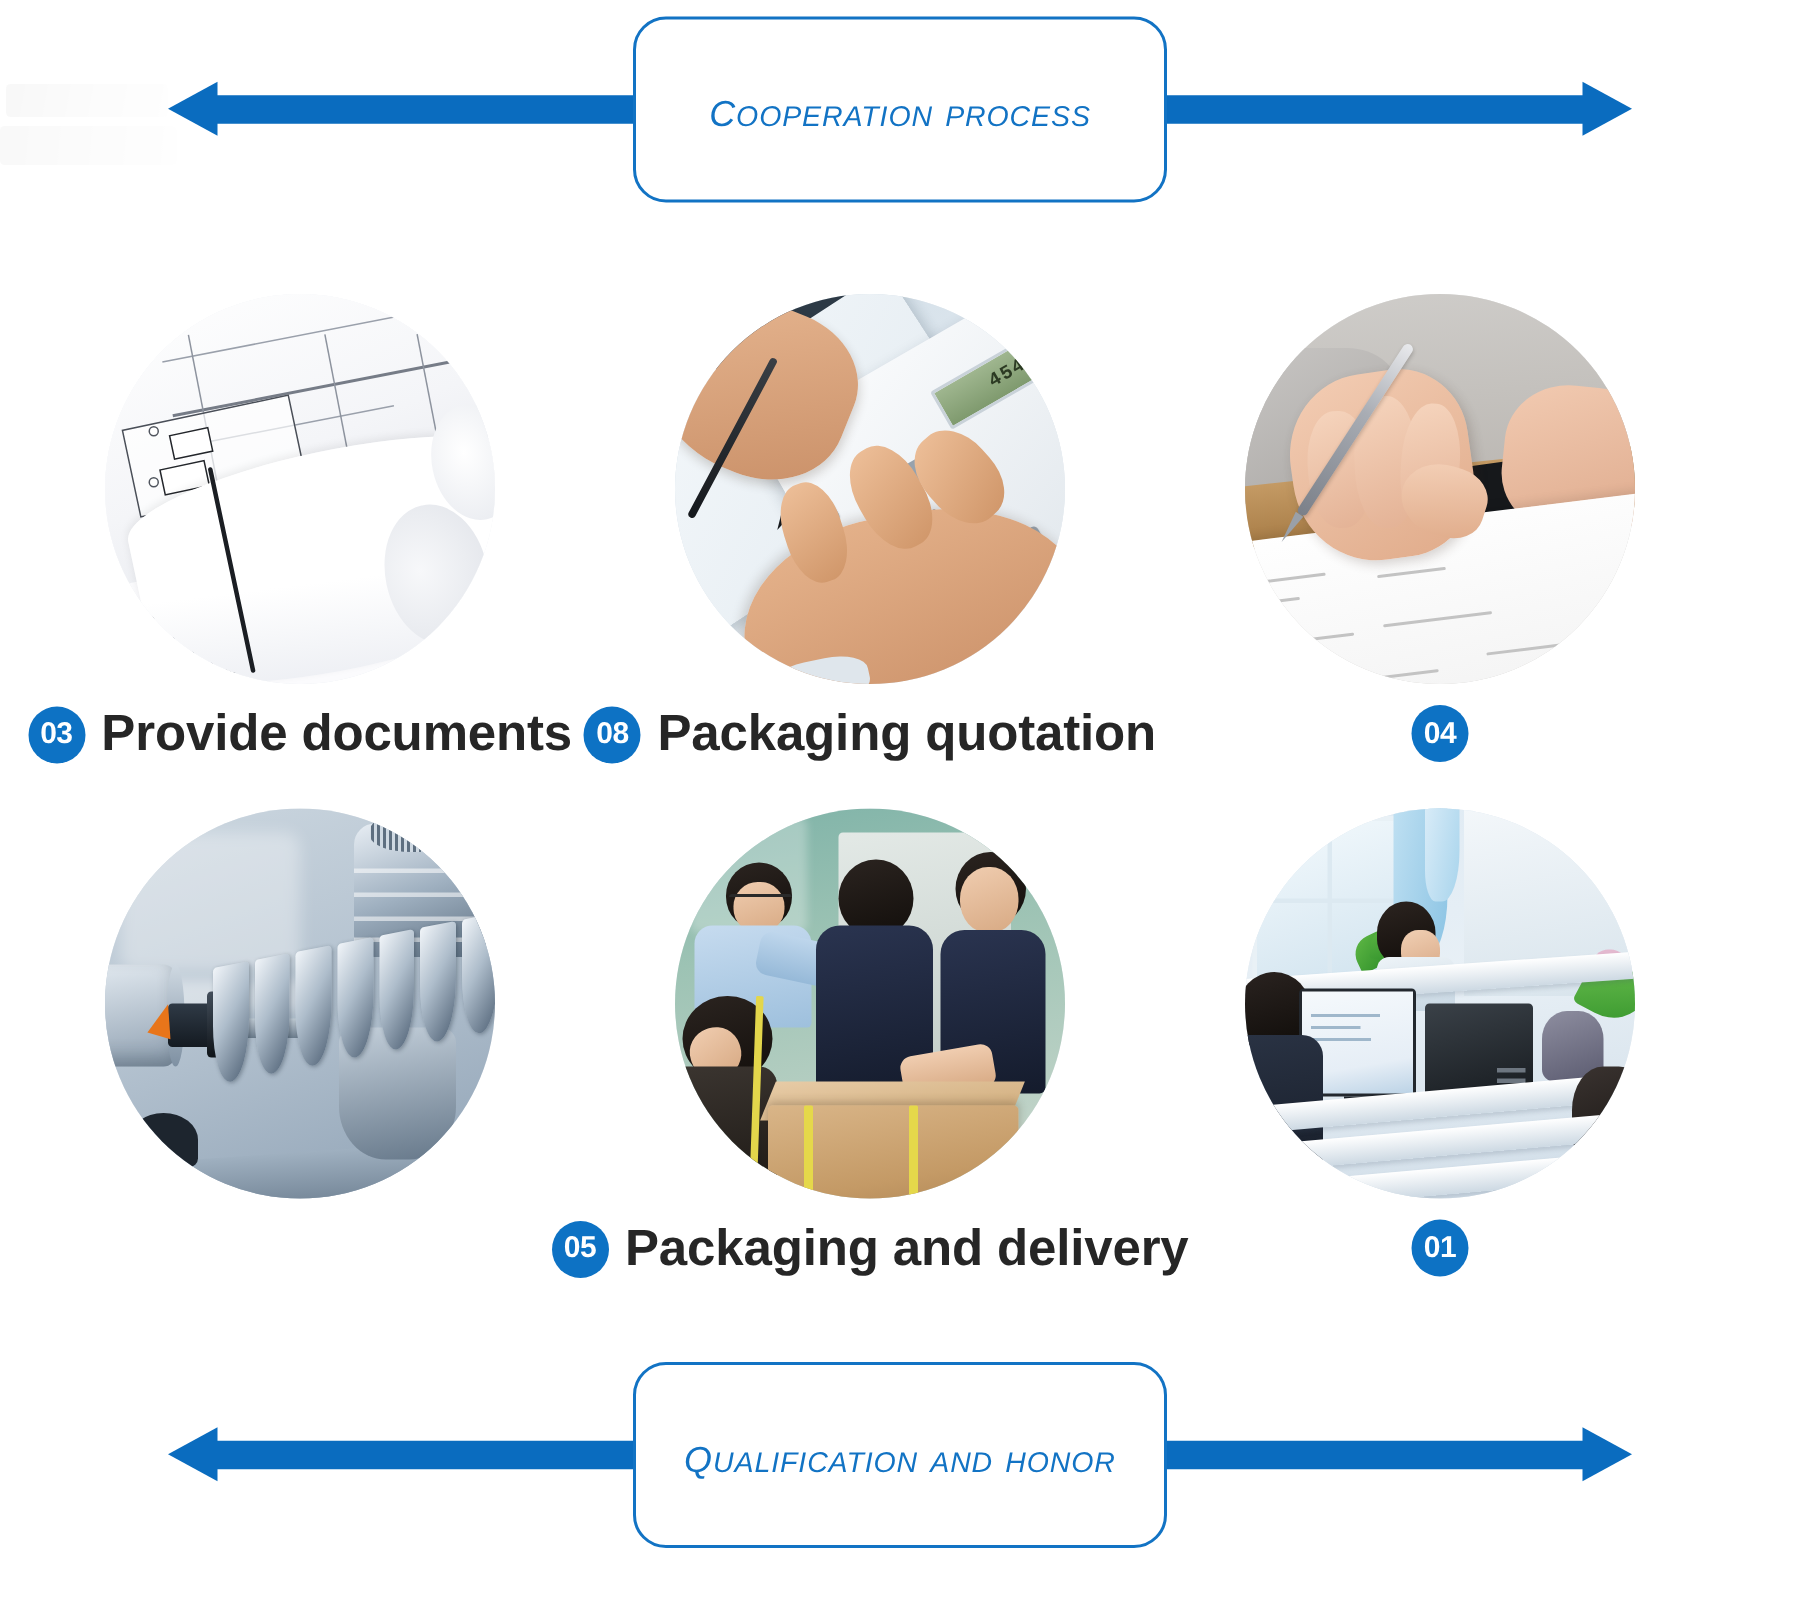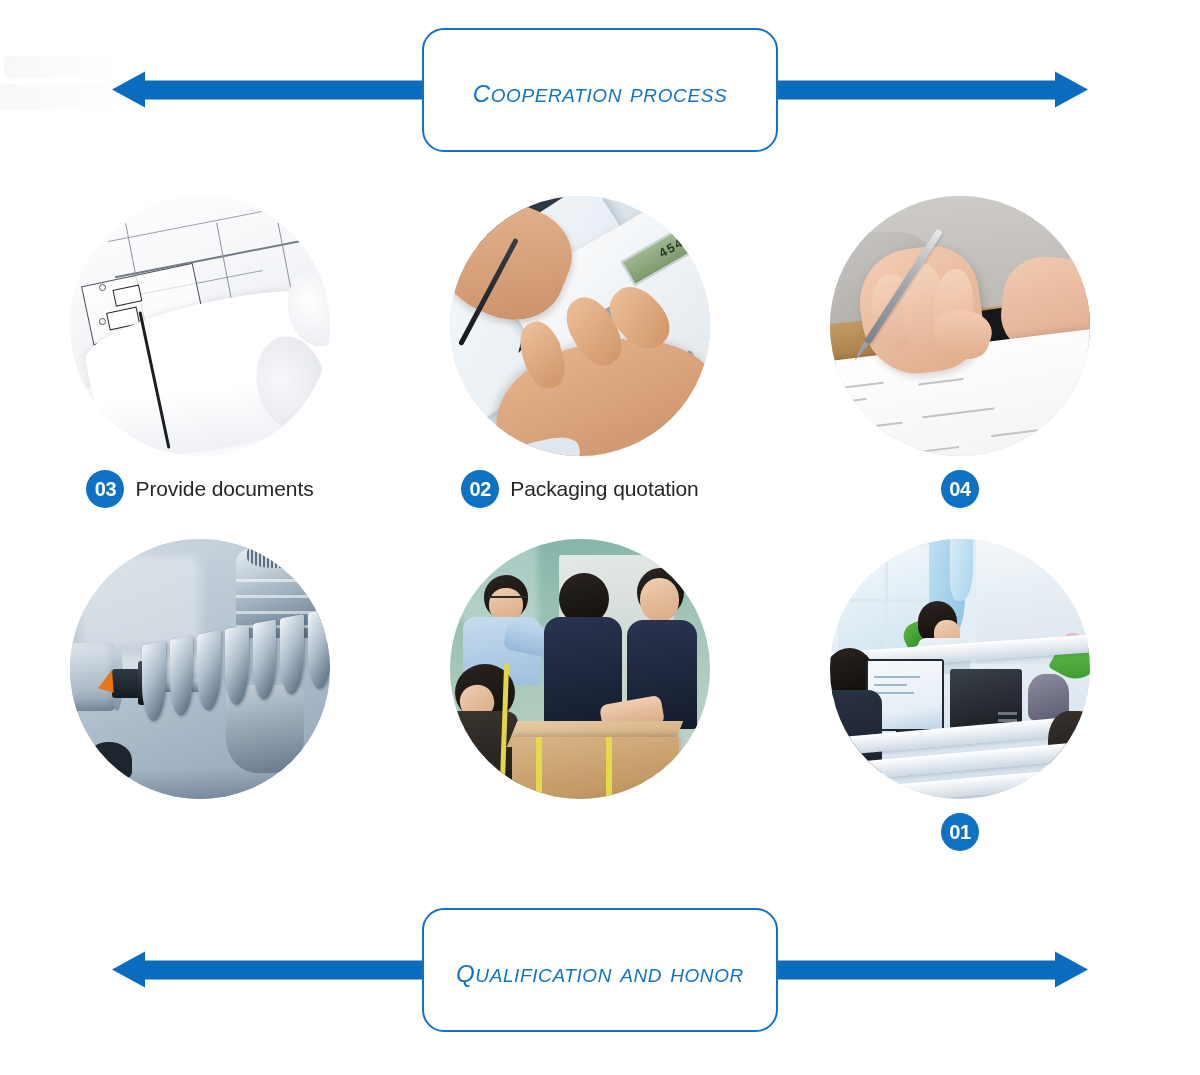--- a/index.html
+++ b/index.html
@@ -40,21 +40,21 @@
     border-radius: 3px;
   }
 
   
   .banner {
     position: absolute;
     left: 0;
     width: 1200px;
     height: 124px;
   }
-  .banner.top    { top: 28px; padding-left: 48px; }
+  .banner.top    { top: 11px; padding-left: 48px; }
   .banner.bottom { top: 908px; }
 
   .arrow {
     position: absolute;
     top: 50%;
     transform: translateY(-50%);
     height: 19px;
   }
   .arrow-bar {
     position: absolute;
@@ -154,22 +154,22 @@
     color: #ffffff;
     font-size: 20px;
     font-weight: bold;
     display: flex;
     align-items: center;
     justify-content: center;
     letter-spacing: -0.3px;
   }
   .caption-label {
     color: #262626;
-    font-size: 21px;
-    font-weight: 400;
+    font-size: 34px;
+    font-weight: 700;
     letter-spacing: -0.1px;
   }
 
   
 
   
   .art-blueprints { position:absolute; inset:0; background:#fbfbfd; }
   .art-blueprints .sheet-bg {
     position:absolute; left:-14%; top:-6%; width:130%; height:70%;
     background:linear-gradient(170deg,#ffffff 0%,#f4f5f8 60%,#e7e9ee 100%);
@@ -773,21 +773,21 @@
               <div class="pen-tip"></div>
               <div class="hand-front"></div>
               <div class="finger f1"></div>
               <div class="finger f2"></div>
               <div class="finger f3"></div>
               <div class="cuff"></div>
             </div>
           </div>
         </div>
         <div class="caption">
-          <span class="badge">02</span>
+          <span class="badge">08</span>
           <span class="caption-label">Packaging quotation</span>
         </div>
       </div>
 
       <div class="step c2">
         <div class="thumb-wrap">
           <div class="thumb">
             <div class="art-sign">
               <div class="backdrop"></div>
               <div class="torso"></div>
@@ -878,20 +878,24 @@
               <div class="face m4-face"></div>
               <div class="m4-body"></div>
               <div class="strap-v"></div>
               <div class="box-top"></div>
               <div class="box"></div>
               <div class="strap s1"></div>
               <div class="strap s2"></div>
             </div>
           </div>
         </div>
+        <div class="caption">
+          <span class="badge">05</span>
+          <span class="caption-label">Packaging and delivery</span>
+        </div>
       </div>
 
       <div class="step c2">
         <div class="thumb-wrap">
           <div class="thumb">
             <div class="art-office">
               <div class="window">
                   <i></i>
                   <i></i>
                 </div>

